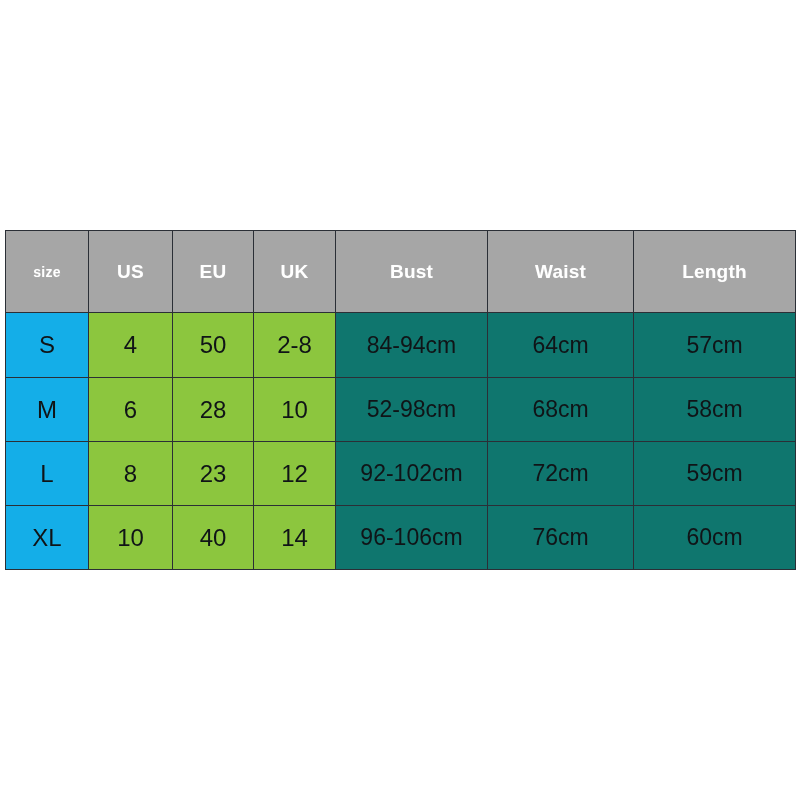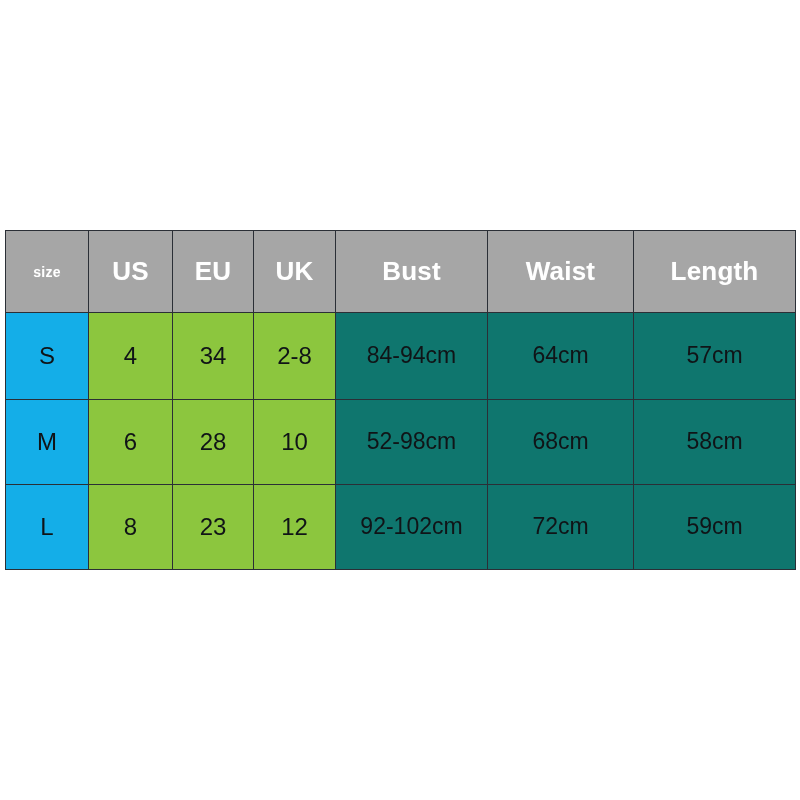--- a/index.html
+++ b/index.html
@@ -51,21 +51,21 @@
     box-sizing: border-box;
   }
 
   
   thead tr { height: 82px; }
 
   thead th {
     background: #a6a6a6;
     color: #ffffff;
     font-weight: bold;
-    font-size: 26px;
+    font-size: 19px;
     letter-spacing: 0.2px;
     border-color: #6f7277;
     text-shadow: 0 0 1px rgba(255,255,255,0.25);
   }
   thead th.head-size {
     font-size: 14px;
     font-weight: bold;
   }
 
   
@@ -117,21 +117,21 @@
         <th>Waist</th>
         <th>Length</th>
       </tr>
     </thead>
 
     <tbody>
 
       <tr class="row-s">
         <td class="cell-size">S</td>
         <td class="cell-num">4</td>
-        <td class="cell-num">34</td>
+        <td class="cell-num">50</td>
         <td class="cell-num">2-8</td>
         <td class="cell-meas">84-94cm</td>
         <td class="cell-meas">64cm</td>
         <td class="cell-meas">57cm</td>
       </tr>
 
       <tr>
         <td class="cell-size">M</td>
         <td class="cell-num">6</td>
         <td class="cell-num">28</td>
@@ -144,17 +144,26 @@
       <tr>
         <td class="cell-size">L</td>
         <td class="cell-num">8</td>
         <td class="cell-num">23</td>
         <td class="cell-num">12</td>
         <td class="cell-meas">92-102cm</td>
         <td class="cell-meas">72cm</td>
         <td class="cell-meas">59cm</td>
       </tr>
 
+      <tr>
+        <td class="cell-size">XL</td>
+        <td class="cell-num">10</td>
+        <td class="cell-num">40</td>
+        <td class="cell-num">14</td>
+        <td class="cell-meas">96-106cm</td>
+        <td class="cell-meas">76cm</td>
+        <td class="cell-meas">60cm</td>
+      </tr>
 
     </tbody>
   </table>
 
 </div>
 
 </body></html>

